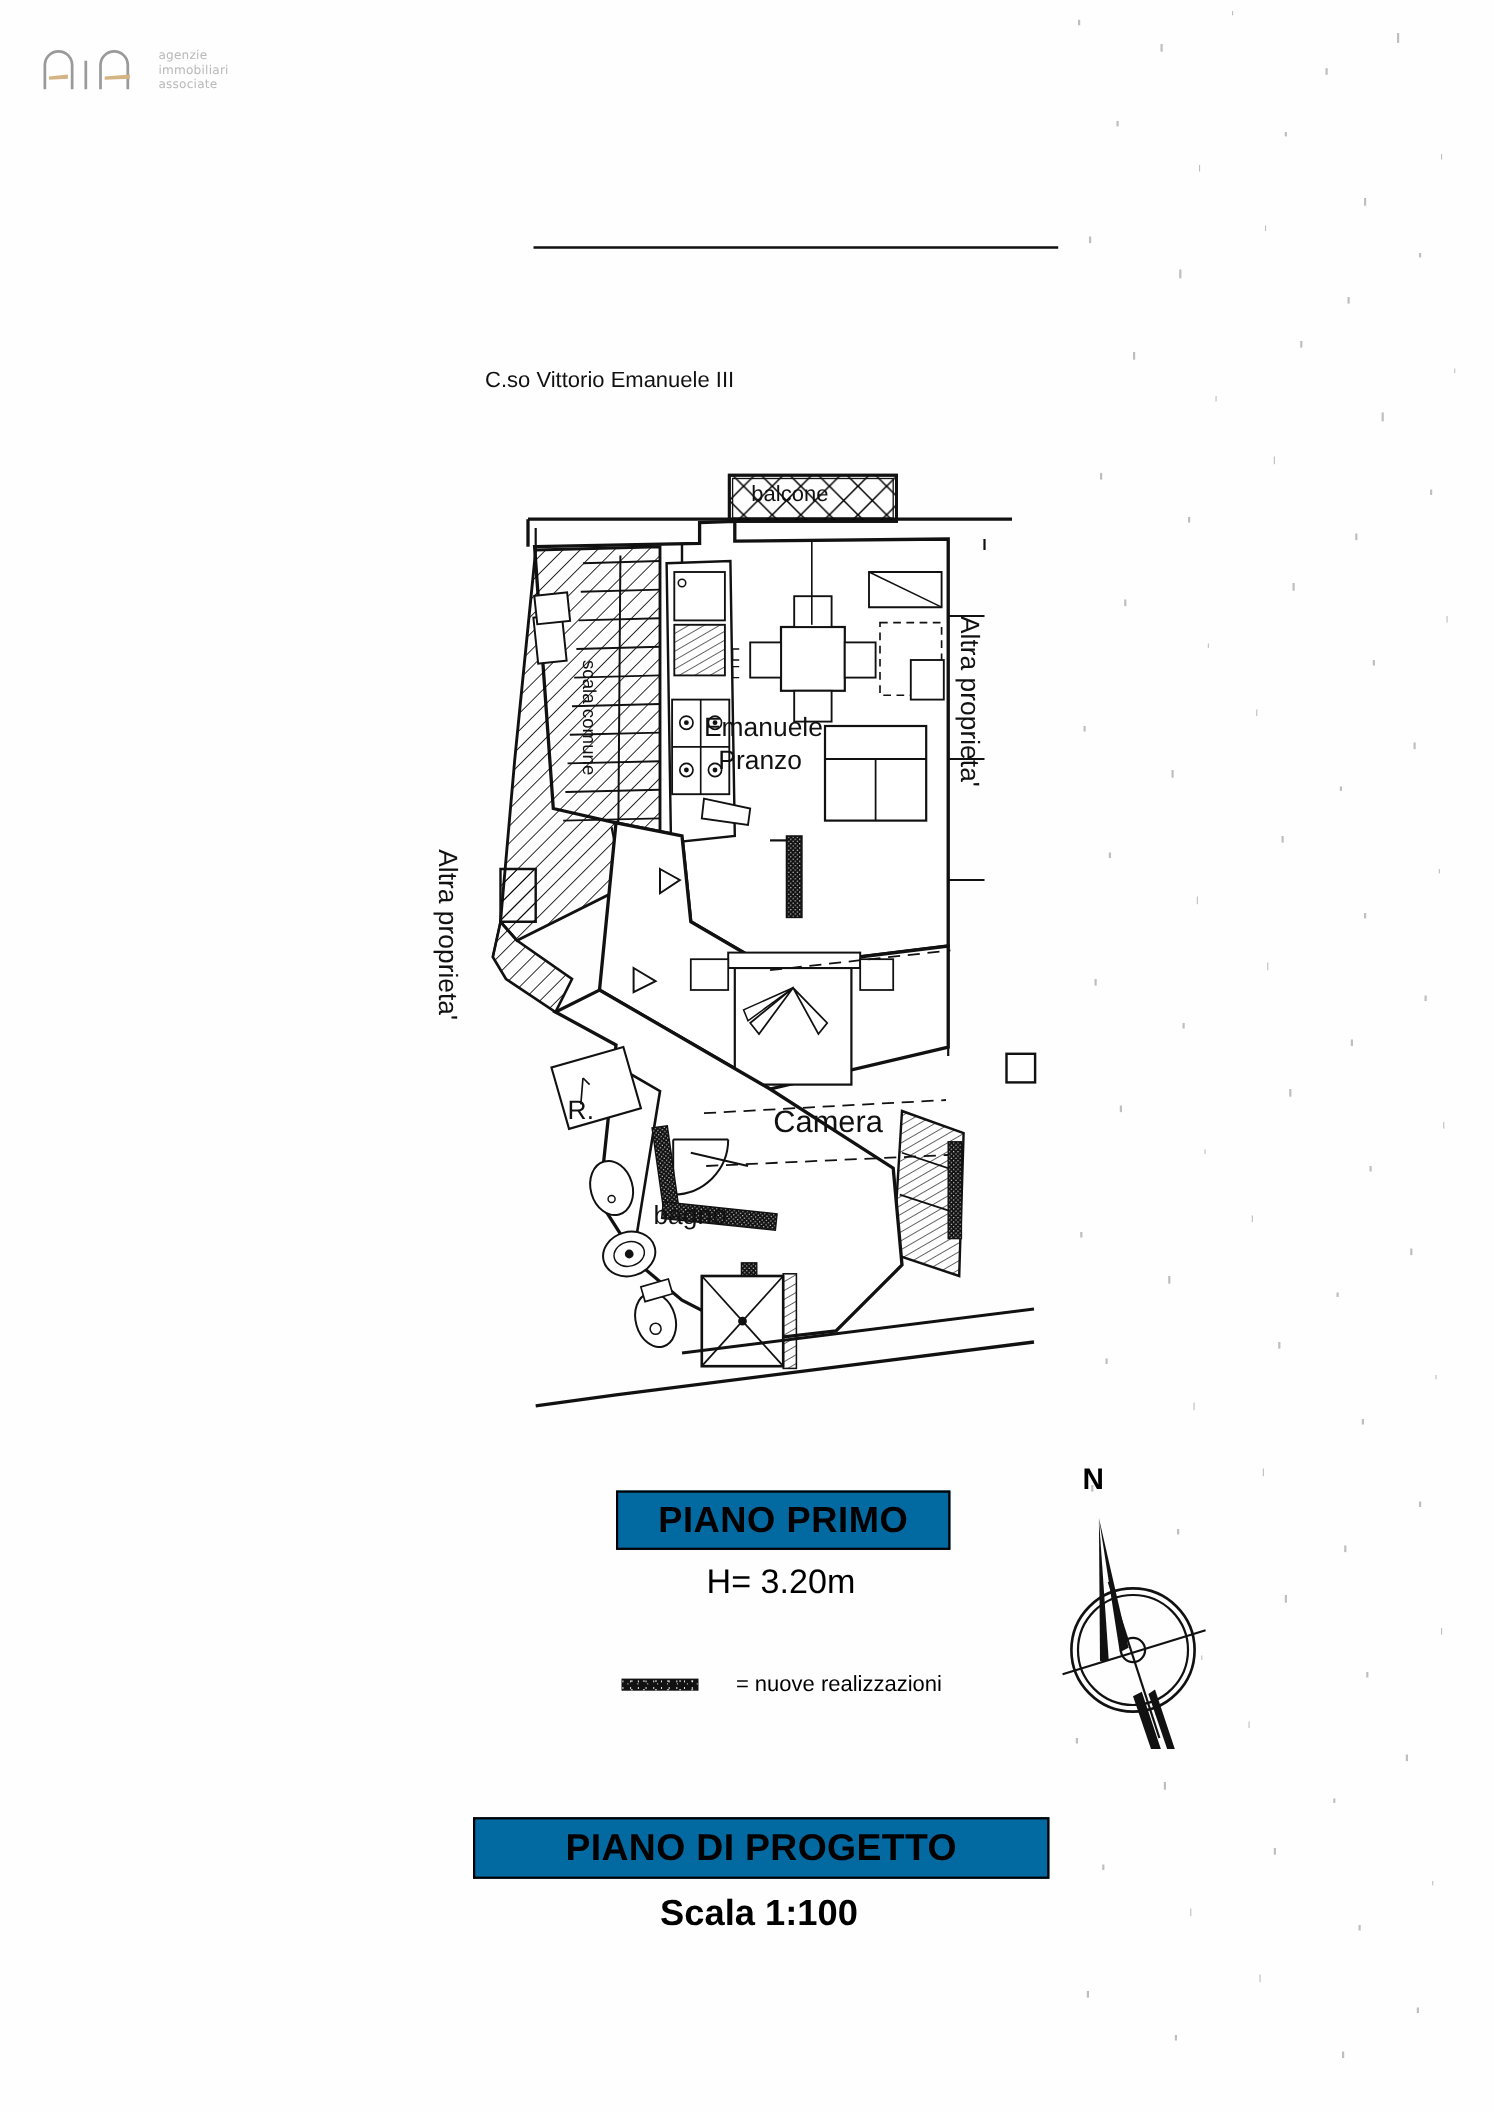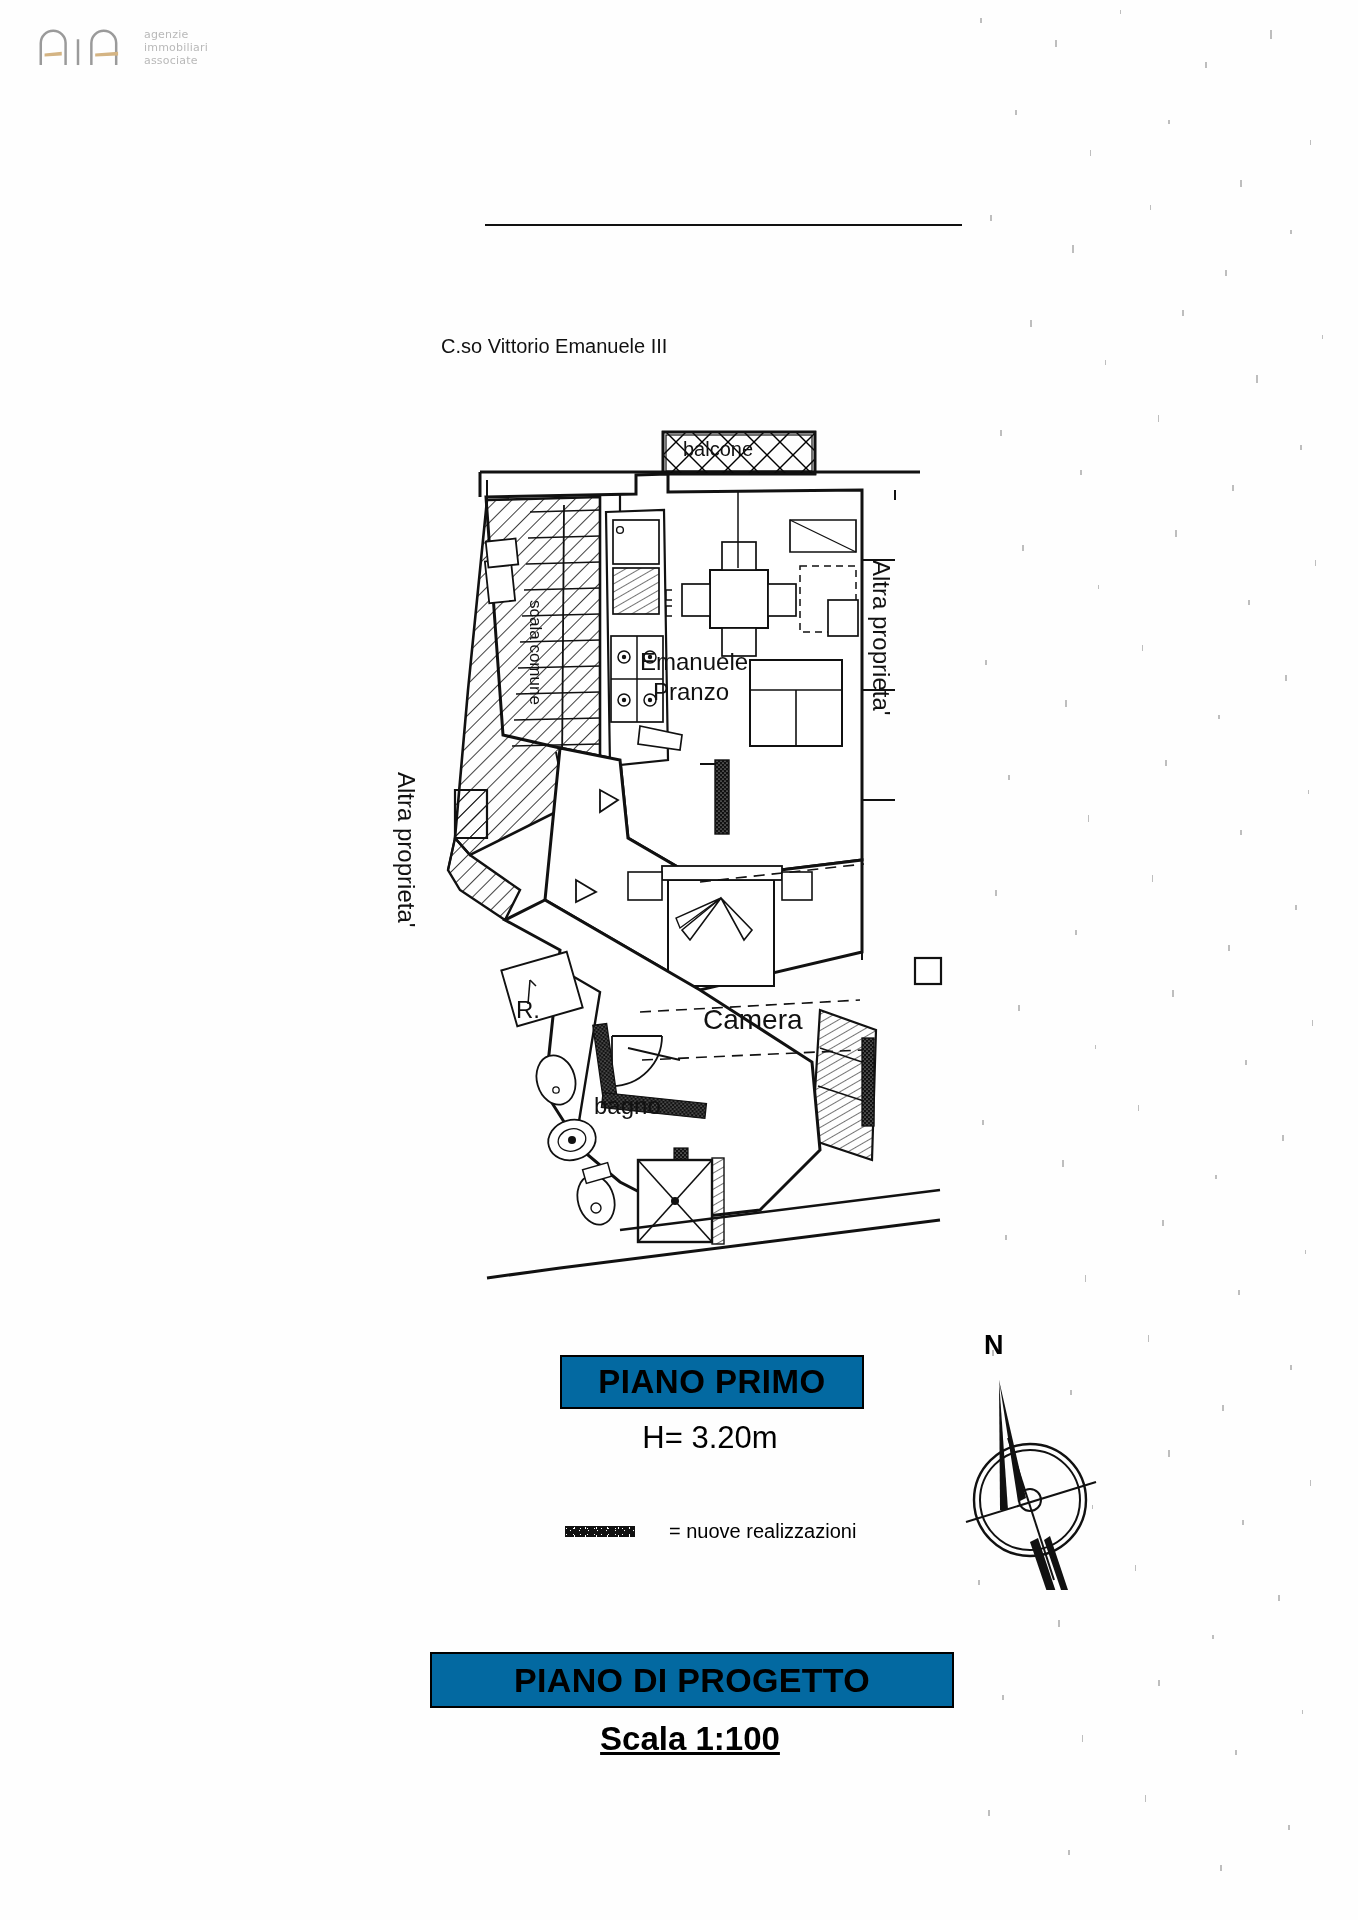--- a/index.html
+++ b/index.html
@@ -27,21 +27,21 @@
     position: absolute;
     left: 960px; top: 0;
     width: 398px; height: 1920px;
     opacity: .55;
     pointer-events: none;
   }
 
   
   #logo {
     position: absolute;
-    left: 36px; top: 22px;
+    left: 36px; top: 38px;
     width: 210px; height: 60px;
   }
   #logo .logo-text {
     position: absolute;
     left: 108px; top: 6px;
     font-size: 11px;
     line-height: 13px;
     color: #b9b9b9;
     letter-spacing: .2px;
     font-family: "DejaVu Sans", sans-serif;
@@ -122,21 +122,20 @@
     font-family: "Liberation Sans", sans-serif;
   }
   #txt-scala {
     position: absolute;
     left: 430px; top: 1720px;
     width: 520px;
     text-align: center;
     font-size: 33px;
     font-weight: bold;
     font-family: "Liberation Sans", sans-serif;
-    text-decoration: underline;
   }
 
   
   #legend {
     position: absolute;
     left: 565px; top: 1520px;
     display: flex;
     align-items: center;
     gap: 12px;
   }

